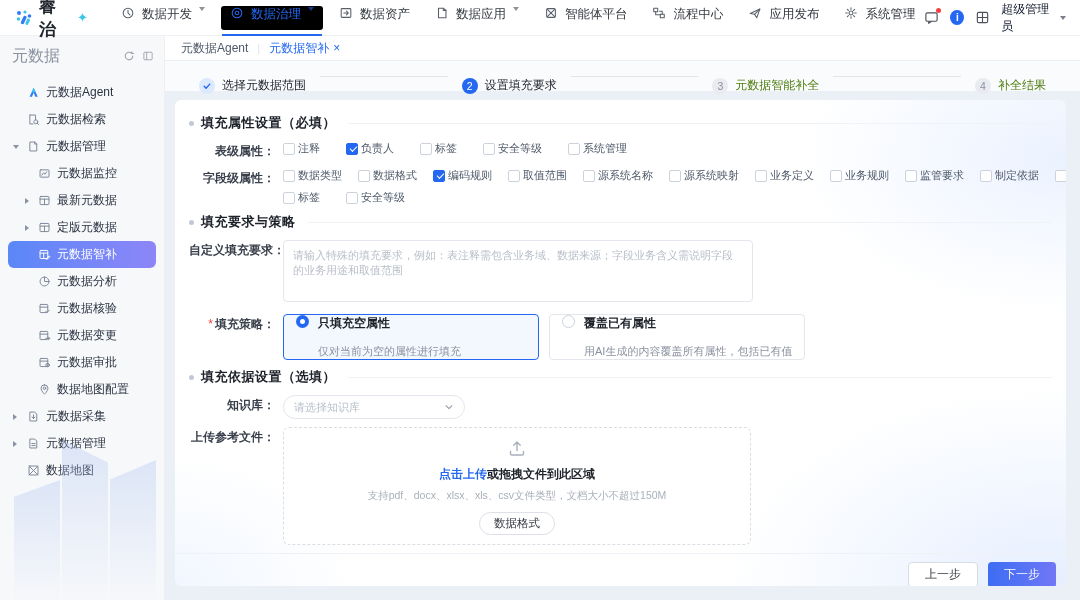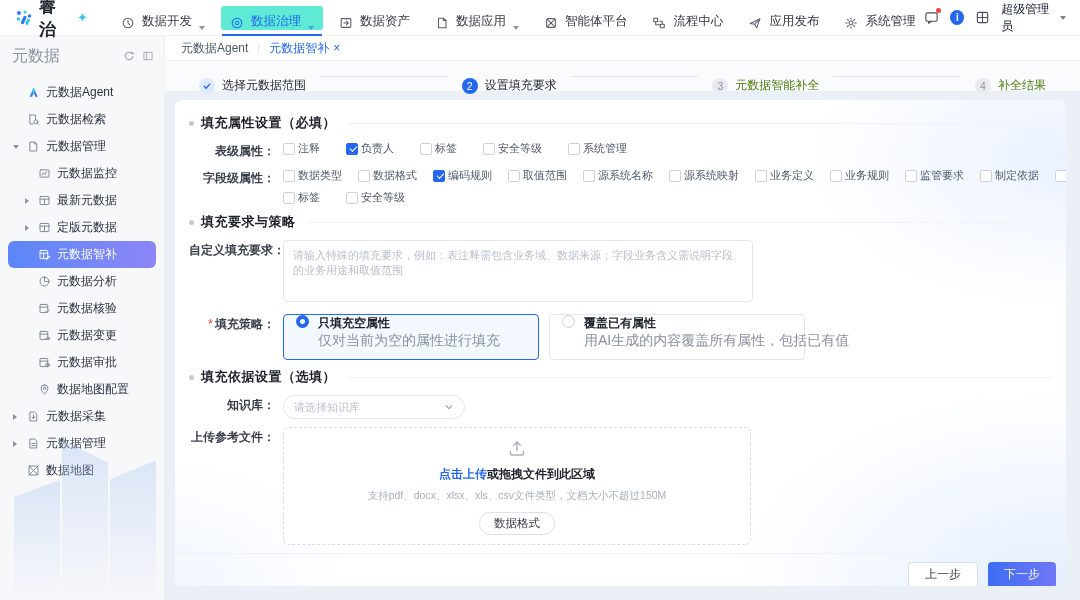--- a/index.html
+++ b/index.html
@@ -5,24 +5,24 @@
   * { margin:0; padding:0; box-sizing:border-box; }
   html,body { width:1080px; height:600px; overflow:hidden; font-family:"Liberation Sans","DejaVu Sans",sans-serif; background:#fff; color:#1d2129; }
 
   
   .topnav { position:absolute; left:0; top:0; width:1080px; height:36px; background:#fff; border-bottom:1px solid #eef0f3; display:flex; align-items:center; padding:0 14px; z-index:5; }
   .logo { display:flex; align-items:center; gap:5px; margin-right:24px; }
   .logo-mark svg { width:20px; height:20px; display:block; }
   .logo-text { font-size:17px; font-weight:700; letter-spacing:1px; color:#20242c; }
   .logo-spark { color:#35c6ea; font-size:13px; line-height:1; margin-left:1px; }
   .nav-items { display:flex; align-items:center; height:100%; gap:7px; }
-  .nav-item { position:relative; display:flex; align-items:flex-end; gap:7px; height:24px; padding:0 9px; border-radius:3px; font-size:12.5px; color:#33383f; cursor:pointer; white-space:nowrap; }
+  .nav-item { position:relative; display:flex; align-items:flex-start; gap:7px; height:24px; padding:0 9px; border-radius:3px; font-size:12.5px; color:#33383f; cursor:pointer; white-space:nowrap; }
   .nav-item .nicon { display:flex; }
   .nav-item .nicon svg { width:14px; height:14px; color:#585f69; }
-  .nav-item.active { background:#5eead4; color:#2468f2; }
+  .nav-item.active { background:#000000; color:#2468f2; }
   .nav-item.active .nicon svg { color:#2468f2; }
   .nav-item.active::after { content:""; position:absolute; left:1px; right:1px; bottom:-6px; height:2px; background:#2468f2; }
   .caret-d { width:0; height:0; border-left:3.5px solid transparent; border-right:3.5px solid transparent; border-top:4px solid currentColor; opacity:.55; margin-top:1px; }
   .topnav-right { margin-left:auto; display:flex; align-items:center; gap:11px; }
   .tn-ico { position:relative; display:flex; cursor:pointer; }
   .tn-ico svg { width:15px; height:15px; color:#4a4f58; }
   .red-dot { position:absolute; right:-2px; top:-2px; width:5px; height:5px; border-radius:50%; background:#f53f3f; }
   .info-circle { width:15px; height:15px; border-radius:50%; background:#2468f2; color:#fff; font-size:10px; font-weight:700; display:flex; align-items:center; justify-content:center; cursor:pointer; }
   .user { display:flex; align-items:center; gap:5px; font-size:12px; color:#0f172a; cursor:pointer; }
 
@@ -91,21 +91,21 @@
   .cb.checked { background:#2468f2; border-color:#2468f2; }
   .cb.checked::after { content:""; position:absolute; left:2.5px; top:2.5px; width:6px; height:3px; border-left:1.5px solid #fff; border-bottom:1.5px solid #fff; transform:rotate(-45deg); }
   textarea.custom-req { width:470px; height:62px; border:1px solid #e3e6ec; border-radius:4px; padding:7px 9px; font-size:11px; color:#1d2129; resize:none; outline:none; font-family:inherit; background:#fff; }
   textarea.custom-req::placeholder { color:#b8bec9; }
   .strat-row { display:flex; gap:10px; }
   .strat { width:256px; height:46px; border:1px solid #e3e6ec; border-radius:4px; background:#fff; display:flex; align-items:flex-start; gap:9px; padding:0 12px; cursor:pointer; }
   .strat.selected { border:1.5px solid #2468f2; background:#f3f8ff; }
   .radio { width:13px; height:13px; border-radius:50%; border:1px solid #ccd2dc; background:#fff; flex:none; }
   .radio.on { border:4px solid #2468f2; }
   .strat-t { font-size:12px; font-weight:700; color:#1d2129; }
-  .strat-d { font-size:14px; color:#8a919f; margin-top:0; white-space:nowrap; }
+  .strat-d { font-size:11px; color:#8a919f; margin-top:12px; white-space:nowrap; }
   .kb-select { width:182px; height:24px; border:1px solid #e3e6ec; border-radius:13px; background:#fff; display:flex; align-items:center; padding:0 10px; cursor:pointer; }
   .kb-ph { font-size:11px; color:#b8bec9; flex:1; }
   .kb-select svg { width:10px; height:10px; color:#9aa1ad; }
   .upload { width:468px; height:118px; border:1px dashed #d9dde4; border-radius:6px; background:#fff; display:flex; flex-direction:column; align-items:center; justify-content:center; cursor:pointer; }
   .up-ico svg { width:20px; height:20px; color:#a8b0bc; }
   .up-line { margin-top:4px; font-size:12px; font-weight:700; color:#1d2129; }
   .up-line .blue { color:#2468f2; }
   .up-hint { margin-top:6px; font-size:10.5px; color:#a9b0ba; }
   .up-btn { margin-top:9px; padding:3px 14px; border:1px solid #dde0e6; border-radius:13px; background:#fff; font-size:11.5px; color:#33383f; cursor:pointer; }
   .card-foot { flex:none; height:42px; border-top:1px solid #eef1f5; display:flex; align-items:center; justify-content:flex-end; gap:10px; padding-right:10px; }

